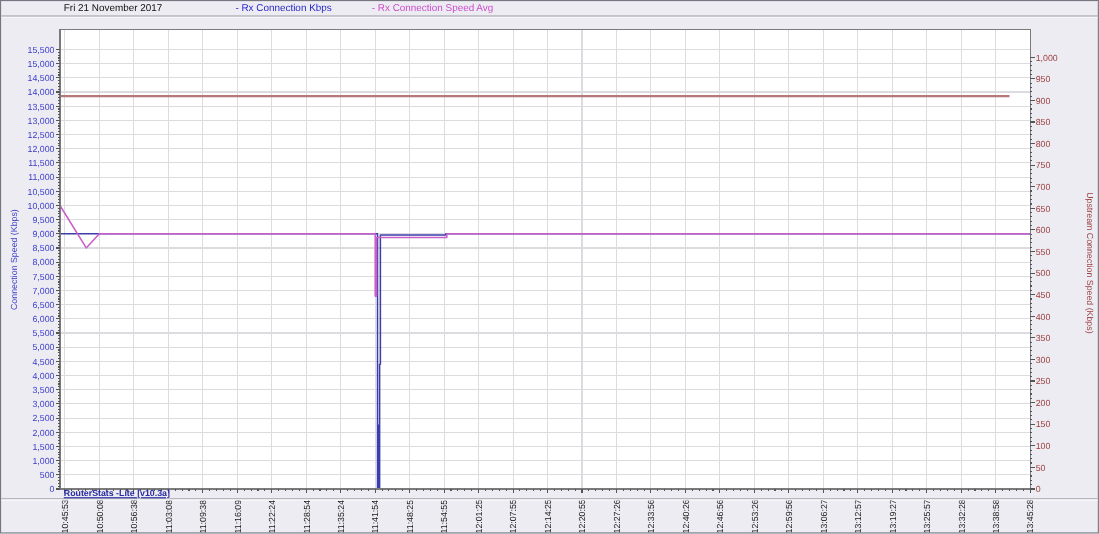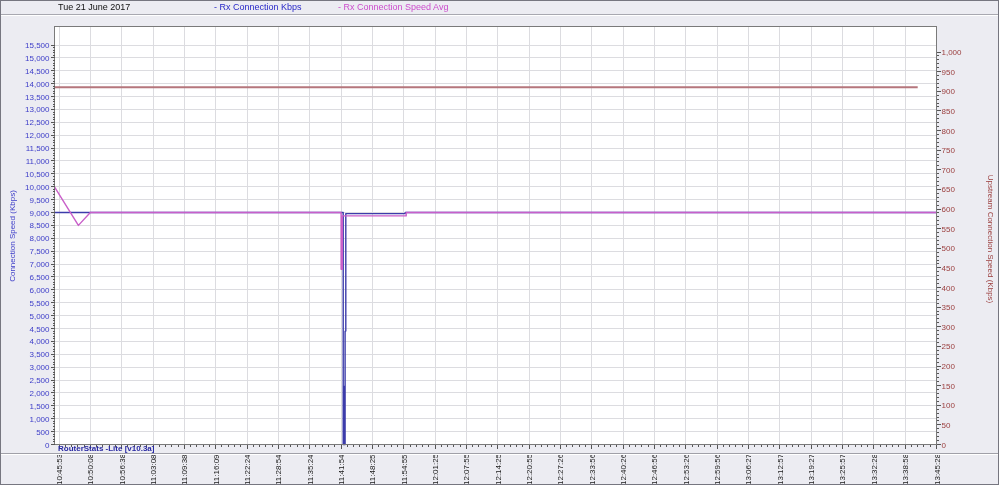--- a/index.html
+++ b/index.html
@@ -8,30 +8,30 @@
           border:1px solid #767680;background:#ececf2;overflow:hidden;}
   .chart-header{position:absolute;top:0;left:0;right:0;height:13px;
                 border-bottom:1px solid #a8a8b0;box-shadow:0 1px 0 #ffffff;font-size:9px;}
   .chart-header span{position:absolute;top:1px;white-space:nowrap;}
   .hdr-date{left:57px;color:#111111;}
   .hdr-leg1{left:213px;}
   .hdr-leg2{left:337px;}
   svg{position:absolute;left:0;top:0;}
   svg text{font-family:"Liberation Sans",sans-serif;font-size:8px;}
   .footer-label{position:absolute;left:57px;top:443px;font-size:8px;font-weight:bold;
-                color:#2929a3;white-space:nowrap;z-index:3;}
+                color:#2929a3;text-decoration:underline;white-space:nowrap;z-index:3;}
   .footer-divider{position:absolute;left:0;right:0;top:452px;height:0;
                   border-top:1px solid #a0a0a8;border-bottom:1px solid #ffffff;z-index:2;}
 </style>
 </head>
 <body>
 
 <div class="window">
   <div class="chart-header">
-    <span class="hdr-date">Tue 21 June 2017</span>
+    <span class="hdr-date">Fri 21 November 2017</span>
     <span class="hdr-leg1" style="color: rgb(40, 40, 200);">- Rx Connection Kbps</span>
     <span class="hdr-leg2" style="color: rgb(204, 76, 204);">- Rx Connection Speed Avg</span>
   </div>
 
   <svg width="999" height="485" viewBox="0 0 999 485">
       <rect x="53.5" y="25.5" width="882" height="418" fill="#ffffff"></rect>
       <line x1="53.5" y1="430.61290322580646" x2="935.5" y2="430.61290322580646" stroke="#dcdce0" stroke-width="1" shape-rendering="crispEdges"></line>
       <line x1="53.5" y1="417.7258064516129" x2="935.5" y2="417.7258064516129" stroke="#dcdce0" stroke-width="1" shape-rendering="crispEdges"></line>
       <line x1="53.5" y1="404.83870967741933" x2="935.5" y2="404.83870967741933" stroke="#dcdce0" stroke-width="1" shape-rendering="crispEdges"></line>
       <line x1="53.5" y1="391.9516129032258" x2="935.5" y2="391.9516129032258" stroke="#dcdce0" stroke-width="1" shape-rendering="crispEdges"></line>

